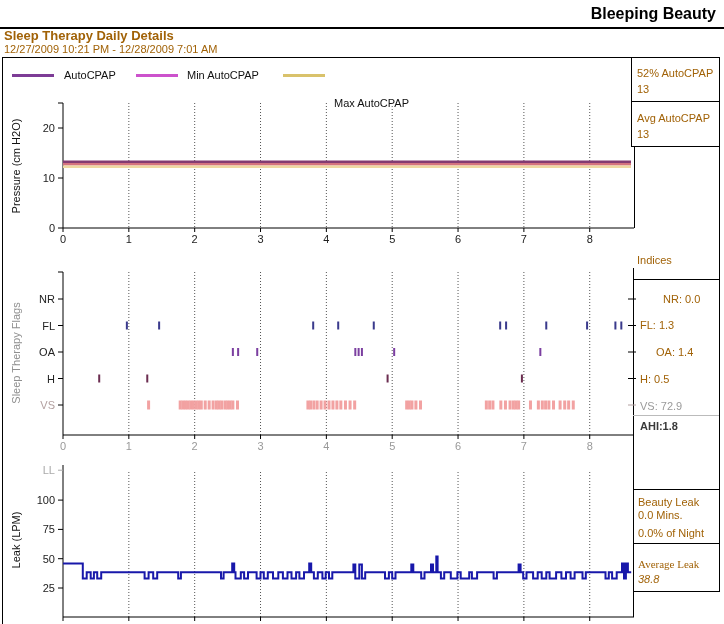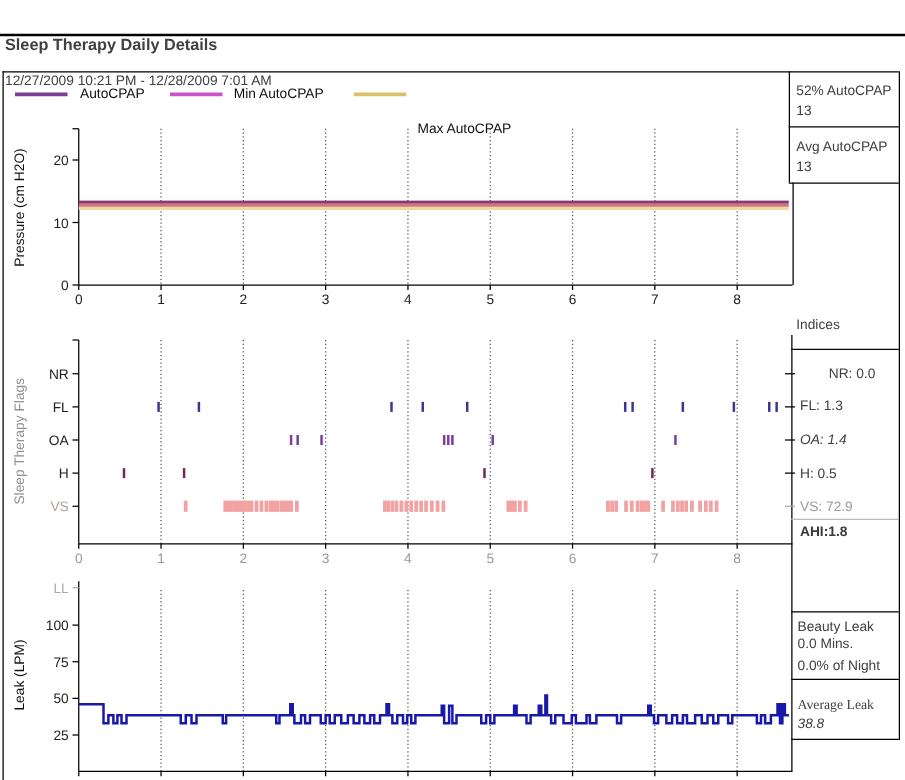--- a/index.html
+++ b/index.html
@@ -1,39 +1,40 @@
 <!DOCTYPE html>
 <html><head>
 <meta charset="utf-8">
 <style>
   html,body{margin:0;padding:0;background:#fff;}
   .page{position:relative;width:724px;height:624px;background:#fff;overflow:hidden;
         font-family:"Liberation Sans",sans-serif;color:#111;}
-  .t{position:absolute;font-size:11px;line-height:12px;white-space:nowrap;color:#404040;}
+  .t{position:absolute;font-size:11px;line-height:12px;white-space:nowrap;color:#a16207;}
   .bold{font-weight:bold;}
   .gray{color:#9a9a9a;}
   .patient{position:absolute;top:5px;right:8px;font-size:16px;font-weight:bold;color:#000;}
   .rule{position:absolute;background:#000;}
   .vrule{position:absolute;background:#000;width:1px;}
   .hrule{position:absolute;background:#000;height:1px;}
   .grayline{position:absolute;background:#bbb;height:1px;}
   .ytitle{position:absolute;font-size:11px;white-space:nowrap;
           transform:translate(-50%,-50%) rotate(-90deg);}
   svg{position:absolute;left:0;top:0;}
   .legend-label{position:absolute;font-size:11px;}
   .legend-swatch{position:absolute;height:3px;width:42px;}
 </style>
 </head>
 <body>
 
 <div class="page">
 
+  <div class="patient">Bleeping Beauty</div>
   <div class="rule" style="left:0;top:27px;width:724px;height:2px;"></div>
   <div class="t bold" style="left:4px;top:30px;font-size:13px;">Sleep Therapy Daily Details</div>
-  <div class="t" style="left:4px;top:59px;">12/27/2009 10:21 PM - 12/28/2009 7:01 AM</div>
+  <div class="t" style="left:4px;top:43px;">12/27/2009 10:21 PM - 12/28/2009 7:01 AM</div>
 
   <div class="hrule" style="left:2px;top:57px;width:717px;"></div>
   <div class="vrule" style="left:2px;top:57px;height:567px;"></div>
   <div class="vrule" style="left:719px;top:57px;height:535px;"></div>
 
   <div class="vrule" style="left:631px;top:57px;height:89px;"></div>
   <div class="vrule" style="left:634px;top:146px;height:82px;"></div>
   <div class="vrule" style="left:633px;top:268px;height:349px;"></div>
   <div class="hrule" style="left:631px;top:101px;width:88px;"></div>
   <div class="hrule" style="left:631px;top:146px;width:88px;"></div>
@@ -251,21 +252,21 @@
     </svg>
 
   <div class="t" style="left:637px;top:67px;">52% AutoCPAP</div>
   <div class="t" style="left:637px;top:83px;">13</div>
   <div class="t" style="left:637px;top:112px;">Avg AutoCPAP</div>
   <div class="t" style="left:637px;top:128px;">13</div>
 
   <div class="t" style="left:637px;top:254px;">Indices</div>
   <div class="t" style="left:640px;top:293px;margin-left:23px;">NR: 0.0</div>
   <div class="t" style="left:640px;top:319px;">FL: 1.3</div>
-  <div class="t" style="left:640px;top:346px;font-style:italic;">OA: 1.4</div>
+  <div class="t" style="left:656px;top:346px;">OA: 1.4</div>
   <div class="t" style="left:640px;top:373px;">H: 0.5</div>
   <div class="t gray" style="left:640px;top:400px;">VS: 72.9</div>
   <div class="t bold" style="left:640px;top:420px;color:#3a3a3a;">AHI:1.8</div>
 
   <div class="t" style="left:638px;top:496px;">Beauty Leak</div>
   <div class="t" style="left:638px;top:509px;">0.0 Mins.</div>
   <div class="t" style="left:638px;top:527px;">0.0% of Night</div>
   <div class="t" style="left:638px;top:558px;font-family:Liberation Serif, serif;">Average Leak</div>
   <div class="t" style="left:638px;top:573px;font-style:italic;">38.8</div>
 

